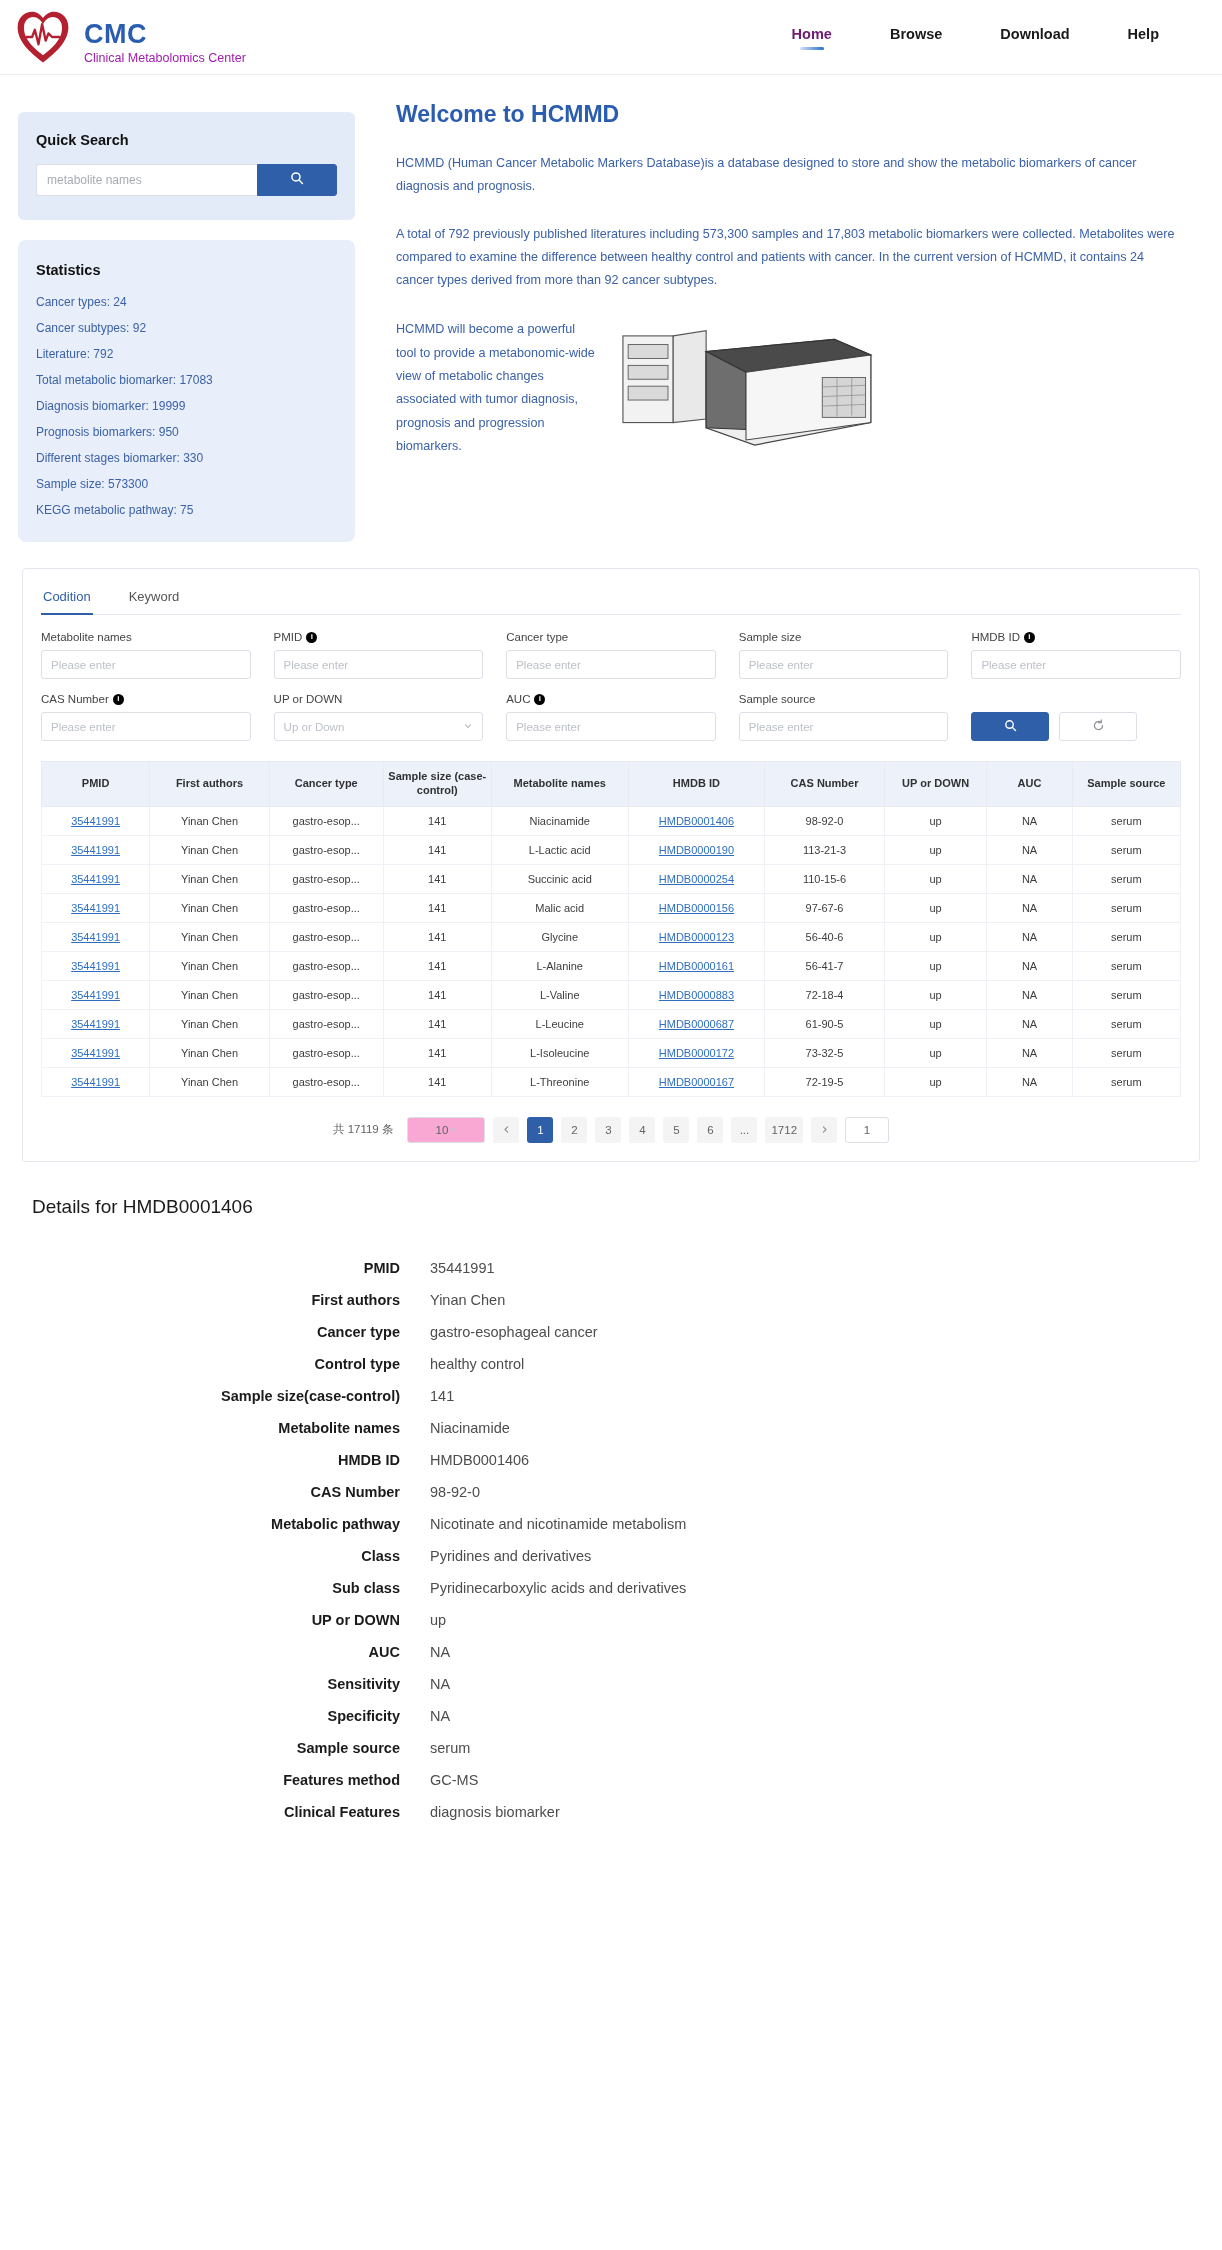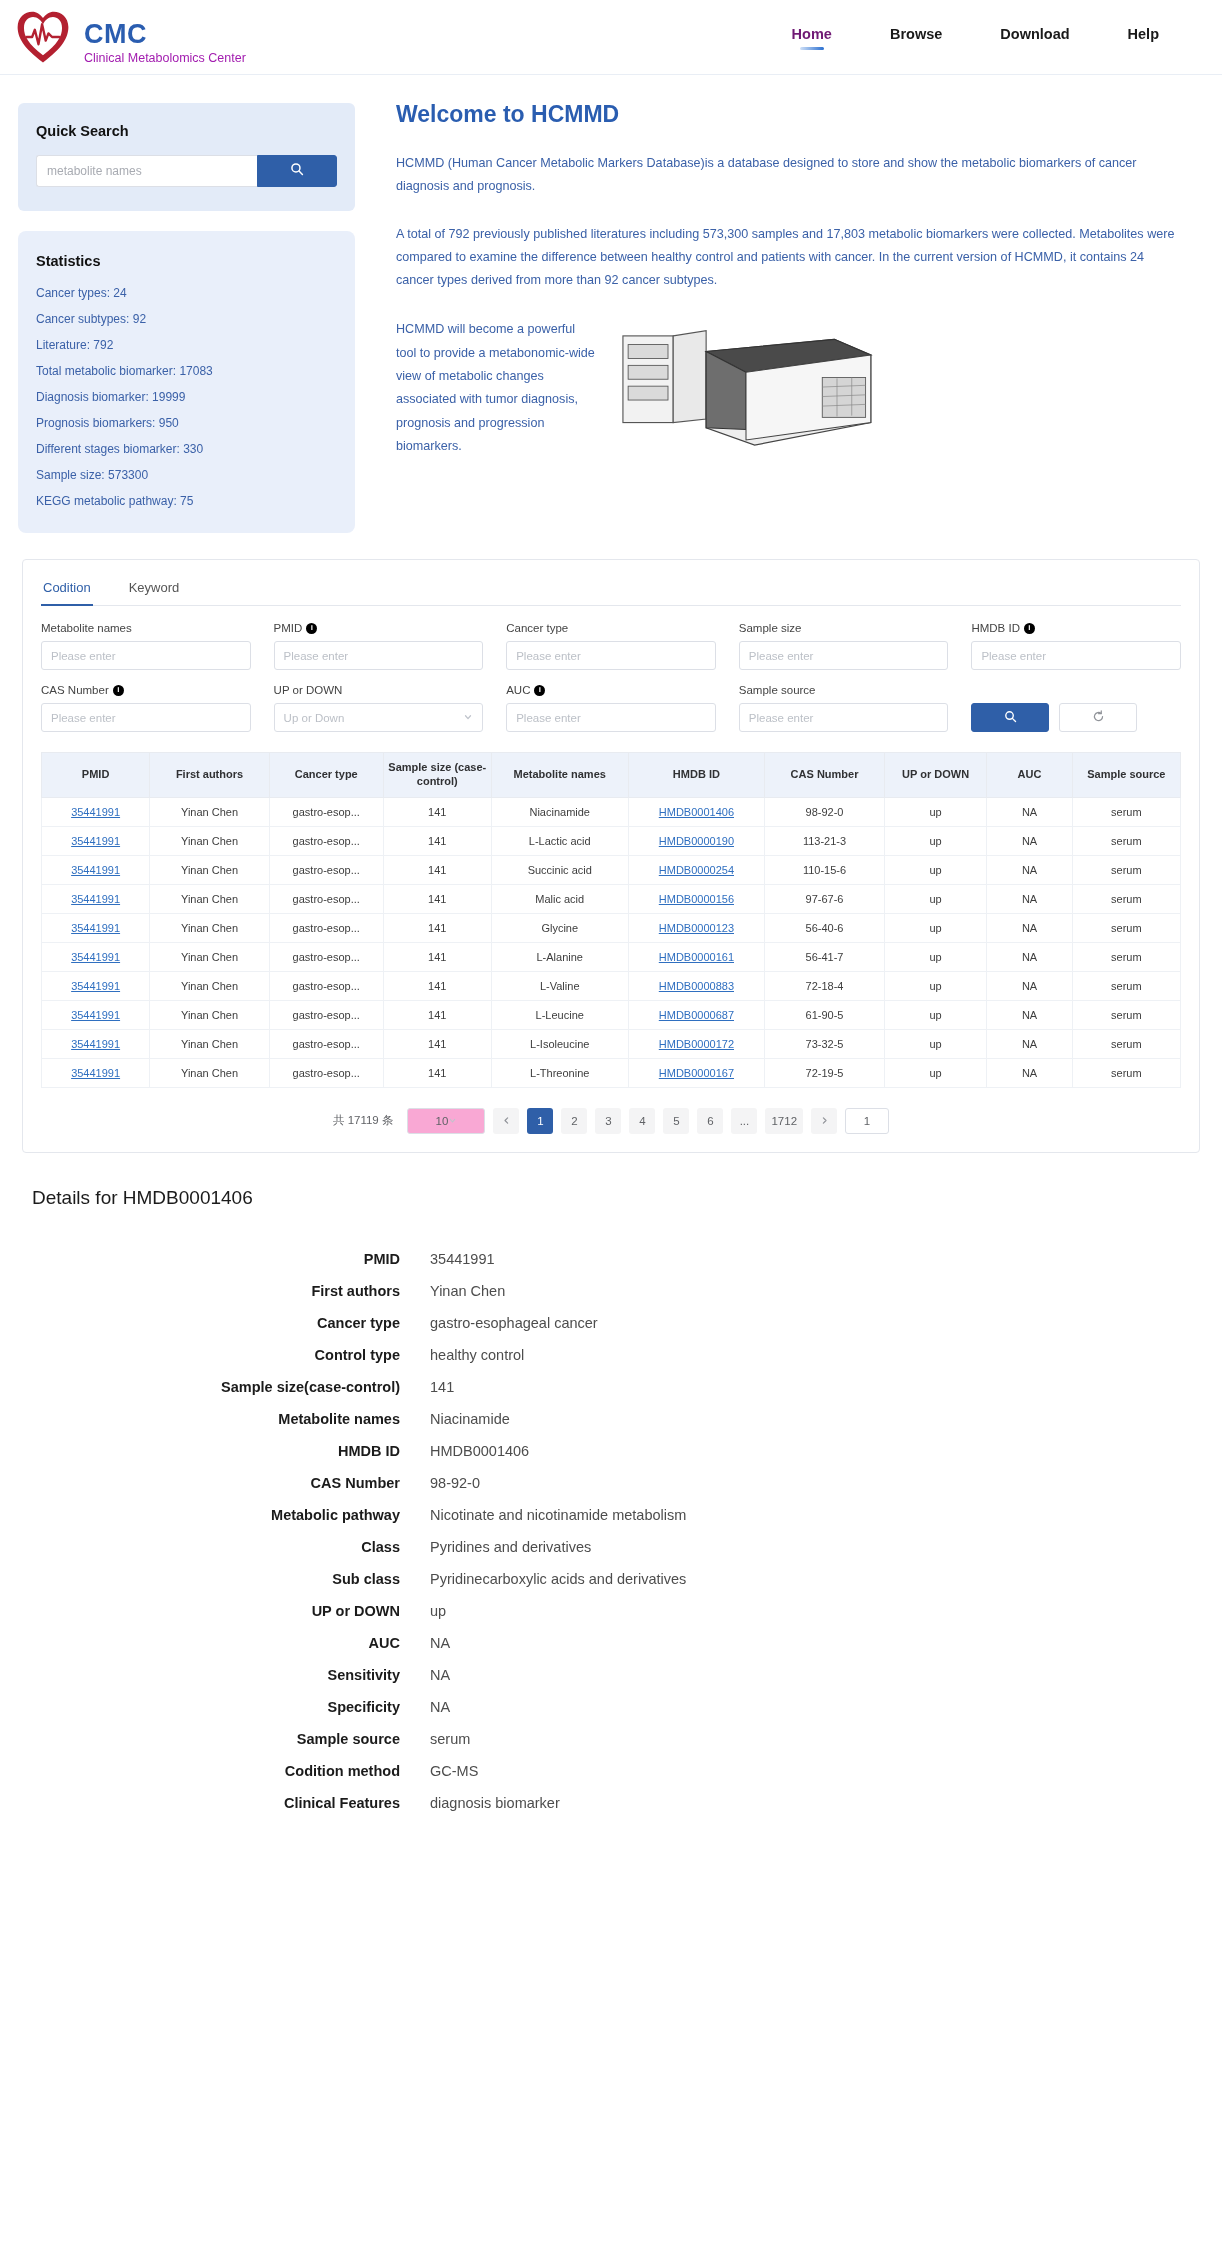--- a/index.html
+++ b/index.html
@@ -51,21 +51,21 @@
   .page { padding: 0 10px; }
   .top-grid { display: flex; gap: 0; }
   .left-col { width: 345px; flex: 0 0 345px; padding-left: 8px; }
   .right-col { flex: 1; padding-left: 41px; padding-right: 30px; }
 
   
   .card-blue {
     background: #e3ebf8;
     border-radius: 6px;
     padding: 20px 18px 24px 18px;
-    margin-top: 28px;
+    margin-top: 37px;
   }
   .card-title { font-size: 14.5px; font-weight: bold; color: #111; margin-bottom: 16px; }
   .qs-row { display: flex; }
   .qs-input {
     flex: 1;
     height: 32px;
     border: 1px solid #dcdfe6;
     border-right: none;
     border-radius: 3px 0 0 3px;
     background: #fff;
@@ -687,21 +687,21 @@
       </div>
       <div class="detail-row">
         <div class="detail-label">Specificity</div>
         <div class="detail-value">NA</div>
       </div>
       <div class="detail-row">
         <div class="detail-label">Sample source</div>
         <div class="detail-value">serum</div>
       </div>
       <div class="detail-row">
-        <div class="detail-label">Codition method</div>
+        <div class="detail-label">Features method</div>
         <div class="detail-value">GC-MS</div>
       </div>
       <div class="detail-row">
         <div class="detail-label">Clinical Features</div>
         <div class="detail-value">diagnosis biomarker</div>
       </div>
     </div>
 
 </div>
 

